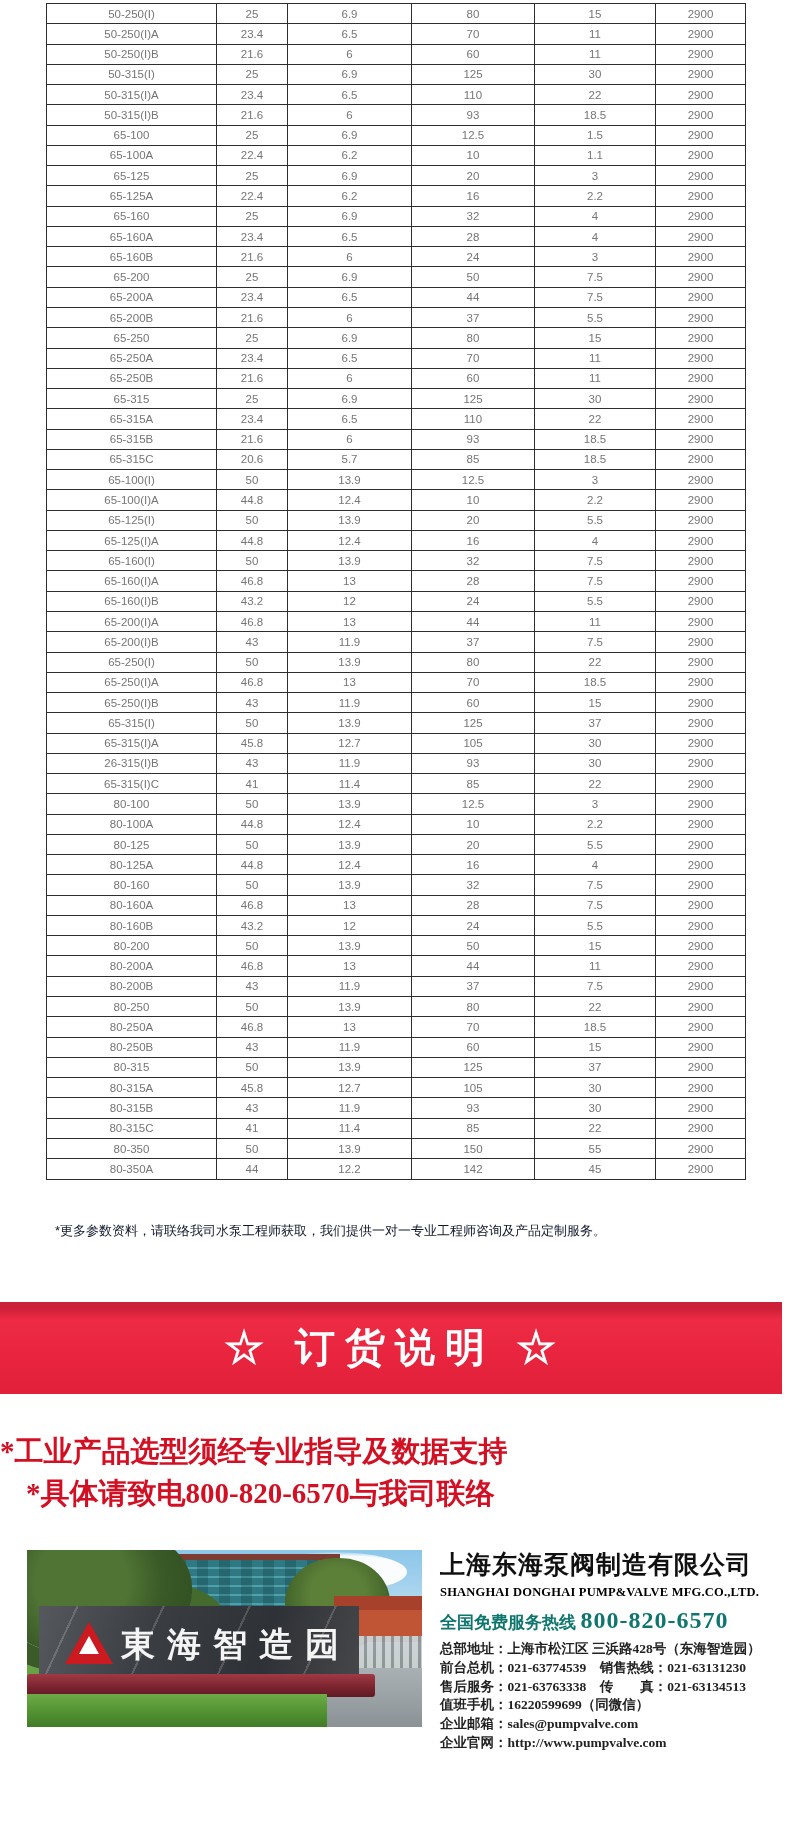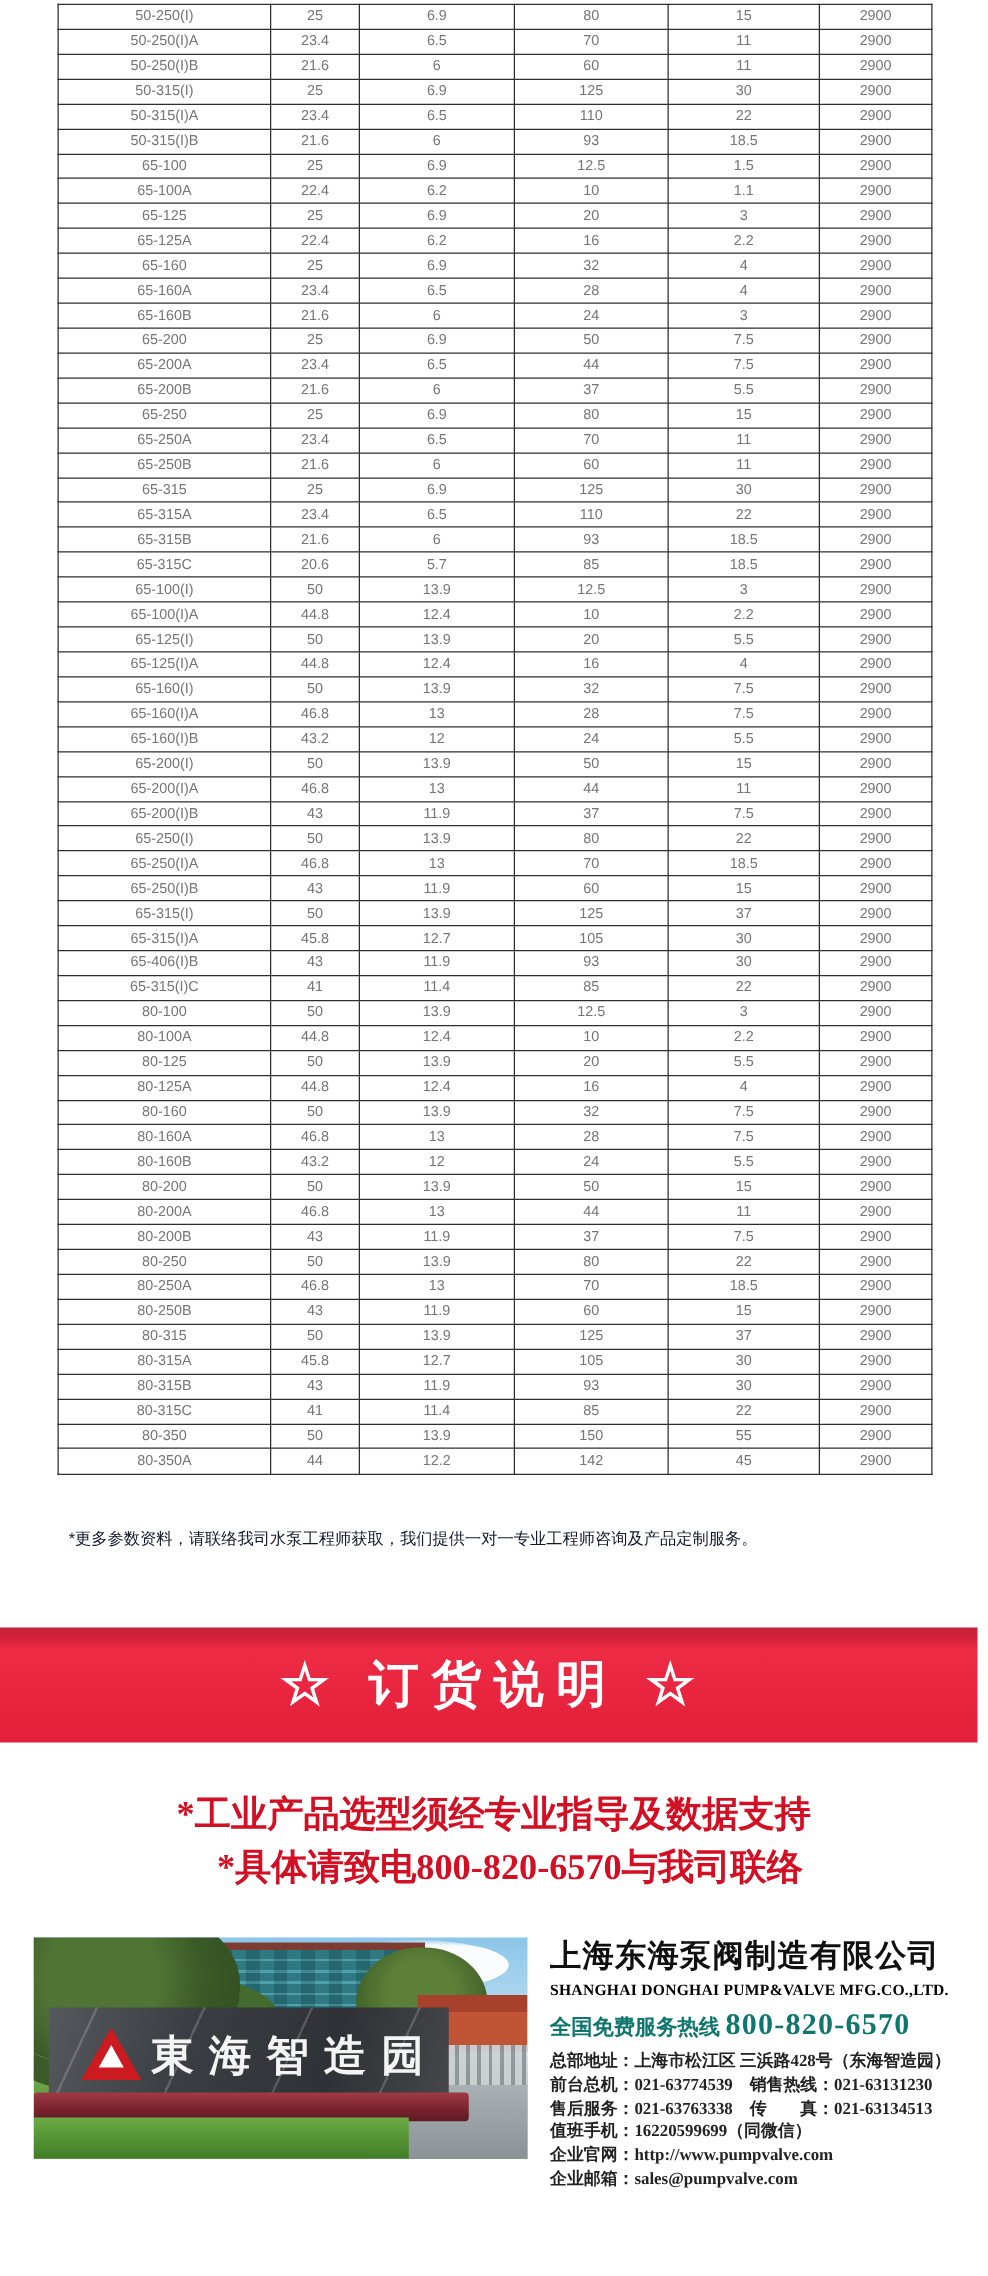--- a/index.html
+++ b/index.html
@@ -17,21 +17,21 @@
   .footnote { position:absolute; left:55px; top:1222px; width:700px;
     font-size:13px; color:#0f172a; }
 
   
   .banner { position:absolute; left:0; top:1302px; width:790px; height:92px;
     background:linear-gradient(180deg,#c9203a 0px,#cf2039 7px,#ee2b45 18px,#e8243e 60%,#e2203a 100%); }
   .banner-title { position:absolute; left:0; right:0; top:18px; text-align:center;
     color:#ffffff; font-size:40px; font-weight:bold; letter-spacing:10px; }
 
   
-  .notice-line { position:absolute; left:0; width:790px; text-align:center;
+  .notice-line { position:absolute; left:0; width:790px; text-align:left;
     color:#d31023; font-weight:bold; font-family:"Liberation Serif", serif; }
   .notice-1 { top:1432px; font-size:29px; }
   .notice-2 { top:1474px; font-size:29px;padding-left:26px; }
 
   
   .company-info { position:absolute; left:440px; top:1548px; width:345px; }
   .company-cn { font-size:25px; font-weight:bold; color:#101010; letter-spacing:1px; }
   .company-en { margin-top:4px; font-size:12.5px; font-weight:bold; color:#000000;
     font-family:"Liberation Serif", serif; letter-spacing:0.2px; white-space:nowrap; }
   .hotline { margin-top:7px; color:#0f766e; font-weight:bold; white-space:nowrap; }
@@ -325,28 +325,20 @@
         </tr>
         <tr>
           <td>65-160(I)B</td>
           <td>43.2</td>
           <td>12</td>
           <td>24</td>
           <td>5.5</td>
           <td>2900</td>
         </tr>
         <tr>
-          <td>65-200(I)</td>
-          <td>50</td>
-          <td>13.9</td>
-          <td>50</td>
-          <td>15</td>
-          <td>2900</td>
-        </tr>
-        <tr>
           <td>65-200(I)A</td>
           <td>46.8</td>
           <td>13</td>
           <td>44</td>
           <td>11</td>
           <td>2900</td>
         </tr>
         <tr>
           <td>65-200(I)B</td>
           <td>43</td>
@@ -389,21 +381,21 @@
         </tr>
         <tr>
           <td>65-315(I)A</td>
           <td>45.8</td>
           <td>12.7</td>
           <td>105</td>
           <td>30</td>
           <td>2900</td>
         </tr>
         <tr>
-          <td>65-406(I)B</td>
+          <td>26-315(I)B</td>
           <td>43</td>
           <td>11.9</td>
           <td>93</td>
           <td>30</td>
           <td>2900</td>
         </tr>
         <tr>
           <td>65-315(I)C</td>
           <td>41</td>
           <td>11.4</td>
@@ -599,18 +591,18 @@
     <div class="company-en">SHANGHAI DONGHAI PUMP&amp;VALVE MFG.CO.,LTD.</div>
     <div class="hotline">
       <span class="hotline-label">全国免费服务热线</span>
       <span class="hotline-number">800-820-6570</span>
     </div>
     <div class="company-details" id="company-details">
         <div>总部地址：上海市松江区 三浜路428号（东海智造园）</div>
         <div>前台总机：021-63774539　销售热线：021-63131230</div>
         <div>售后服务：021-63763338　传　　真：021-63134513</div>
         <div>值班手机：16220599699（同微信）</div>
+        <div>企业邮箱：sales@pumpvalve.com</div>
         <div>企业官网：http://www.pumpvalve.com</div>
-        <div>企业邮箱：sales@pumpvalve.com</div>
       </div>
   </div>
 
 </div>
 
 </body></html>

